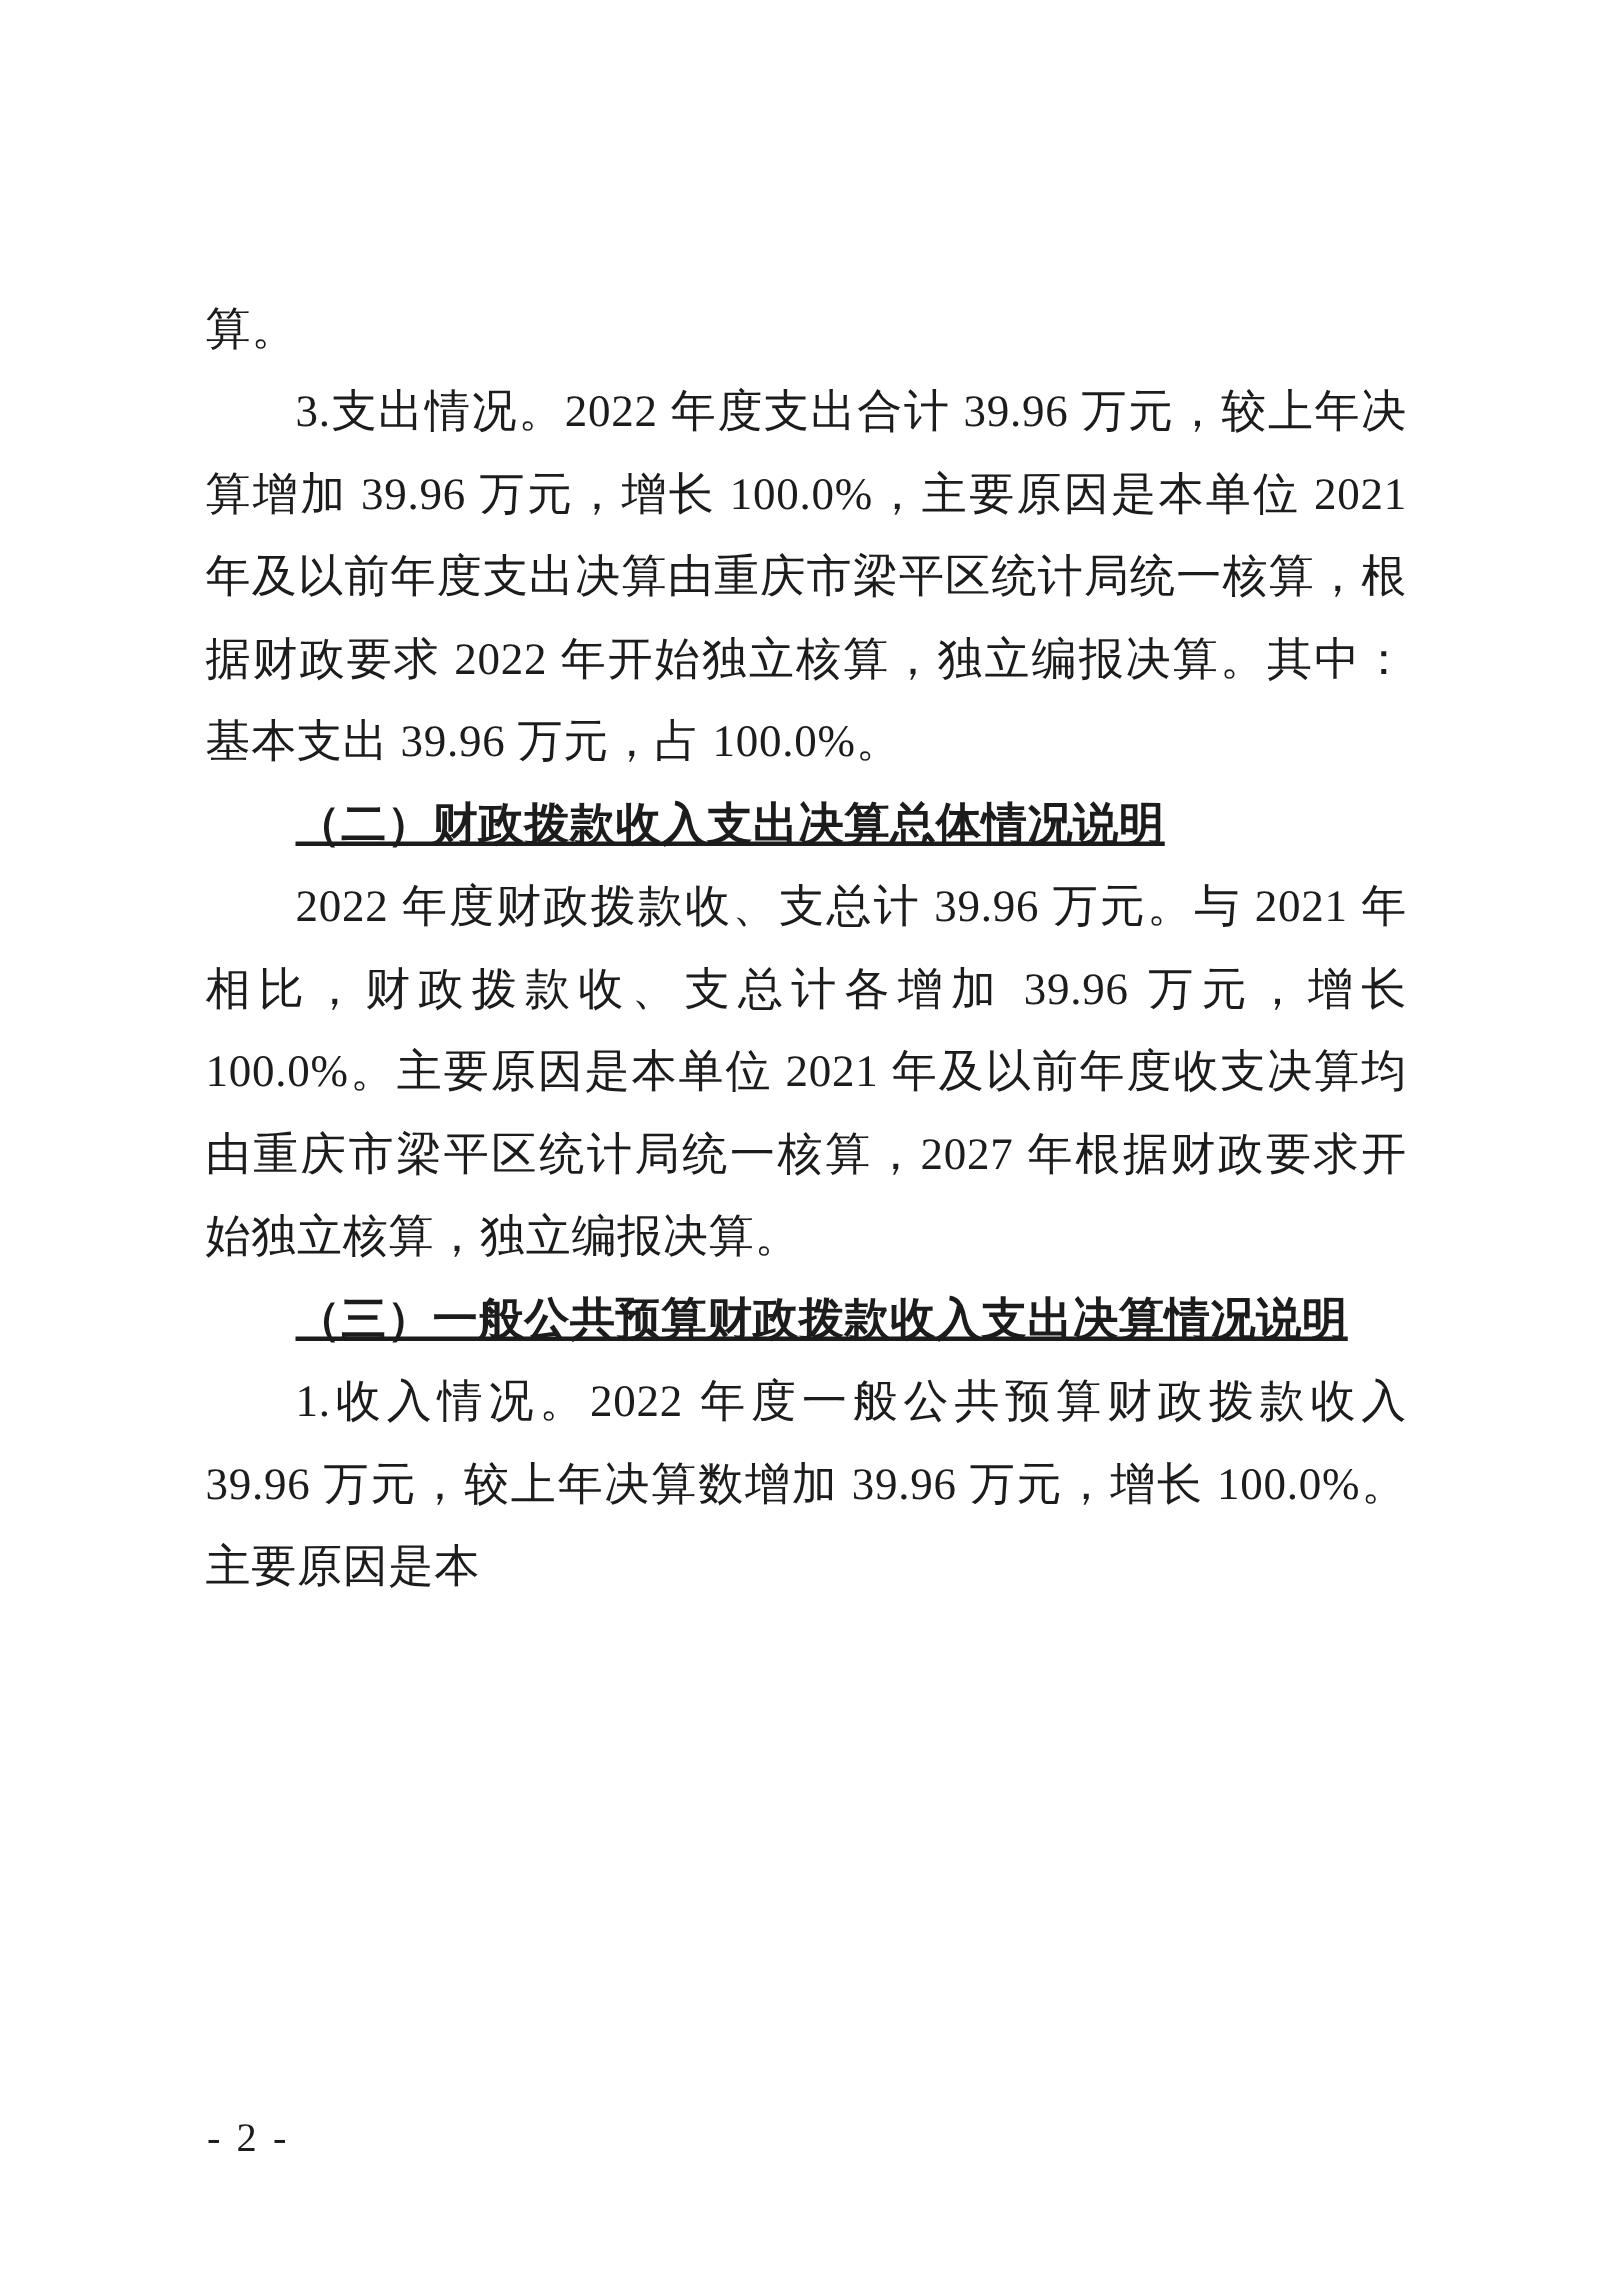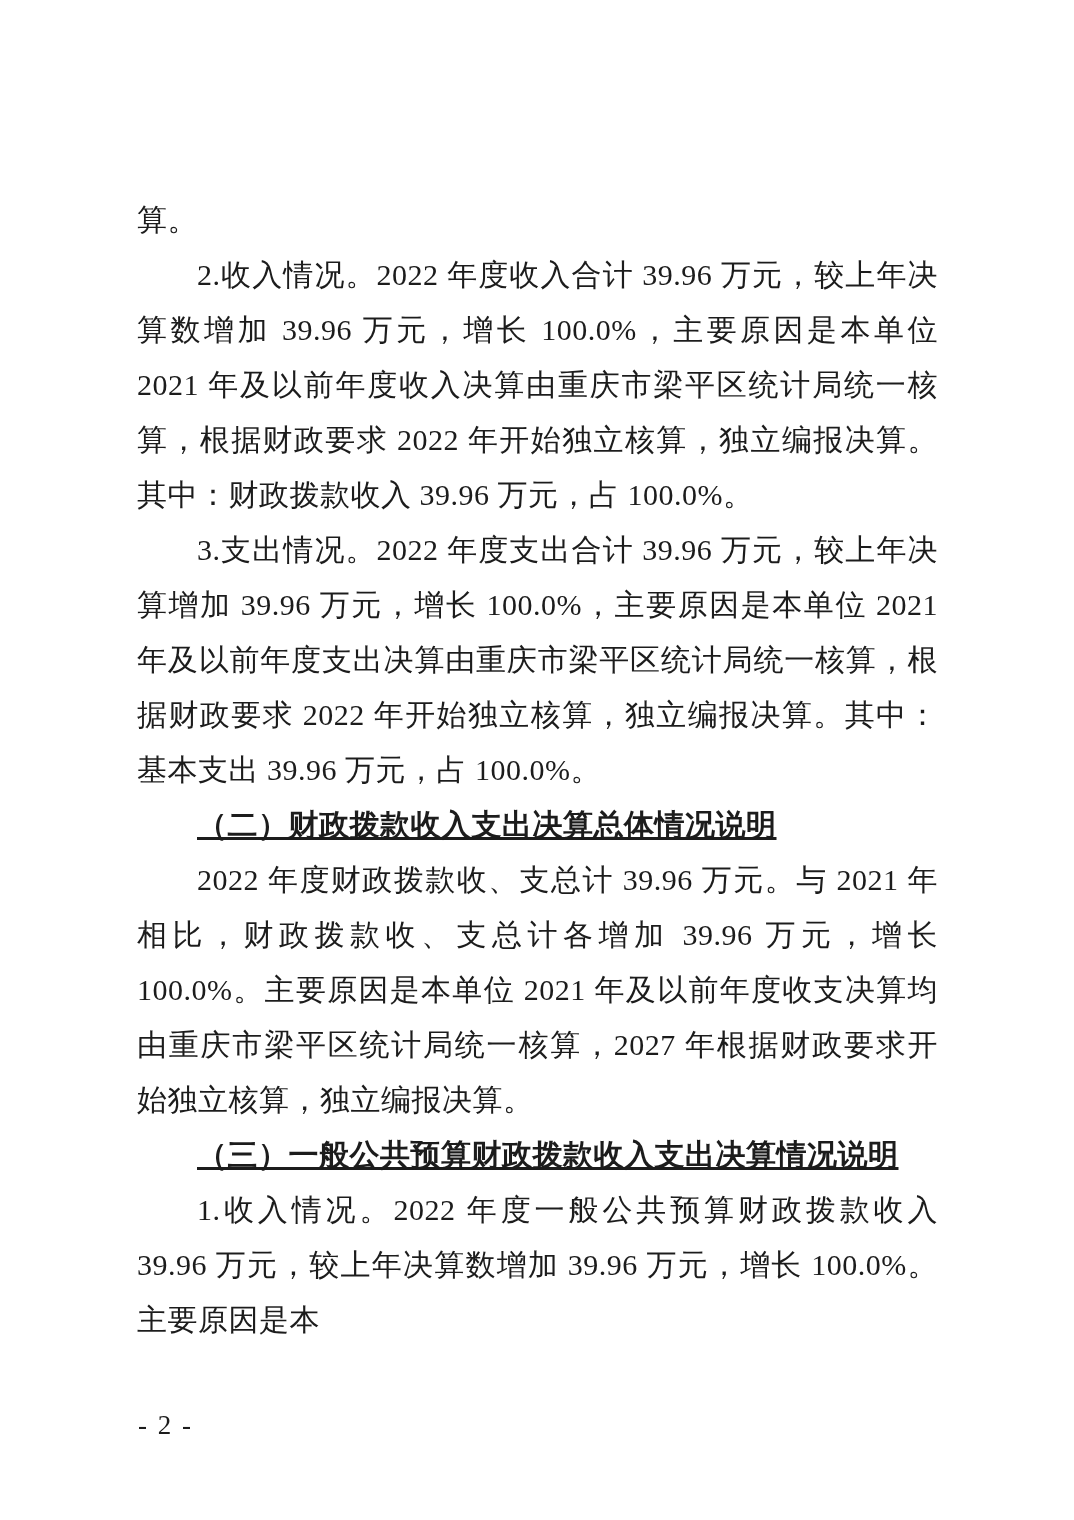--- a/index.html
+++ b/index.html
@@ -52,21 +52,20 @@
     letter-spacing: 2px;
   }
 </style>
 </head>
 <body>
 
 <div class="page">
 
   <div class="text-block">
     <p class="continuation">算。</p>
-    <p class="body">2.收入情况。2022 年度收入合计 39.96 万元，较上年决算数增加 39.96 万元，增长 100.0%，主要原因是本单位 2021 年及以前年度收入决算由重庆市梁平区统计局统一核算，根据财政要求 2022 年开始独立核算，独立编报决算。其中：财政拨款收入 39.96 万元，占 100.0%。</p>
     <p class="body">3.支出情况。2022 年度支出合计 39.96 万元，较上年决算增加 39.96 万元，增长 100.0%，主要原因是本单位 2021 年及以前年度支出决算由重庆市梁平区统计局统一核算，根据财政要求 2022 年开始独立核算，独立编报决算。其中：基本支出 39.96 万元，占 100.0%。</p>
     <p class="heading">（二）财政拨款收入支出决算总体情况说明</p>
     <p class="body">2022 年度财政拨款收、支总计 39.96 万元。与 2021 年相比，财政拨款收、支总计各增加 39.96 万元，增长 100.0%。主要原因是本单位 2021 年及以前年度收支决算均由重庆市梁平区统计局统一核算，2027 年根据财政要求开始独立核算，独立编报决算。</p>
     <p class="heading">（三）一般公共预算财政拨款收入支出决算情况说明</p>
     <p class="body">1.收入情况。2022 年度一般公共预算财政拨款收入 39.96 万元，较上年决算数增加 39.96 万元，增长 100.0%。主要原因是本</p>
   </div>
 
   <div class="page-footer">- 2 -</div>
 
 </div>

